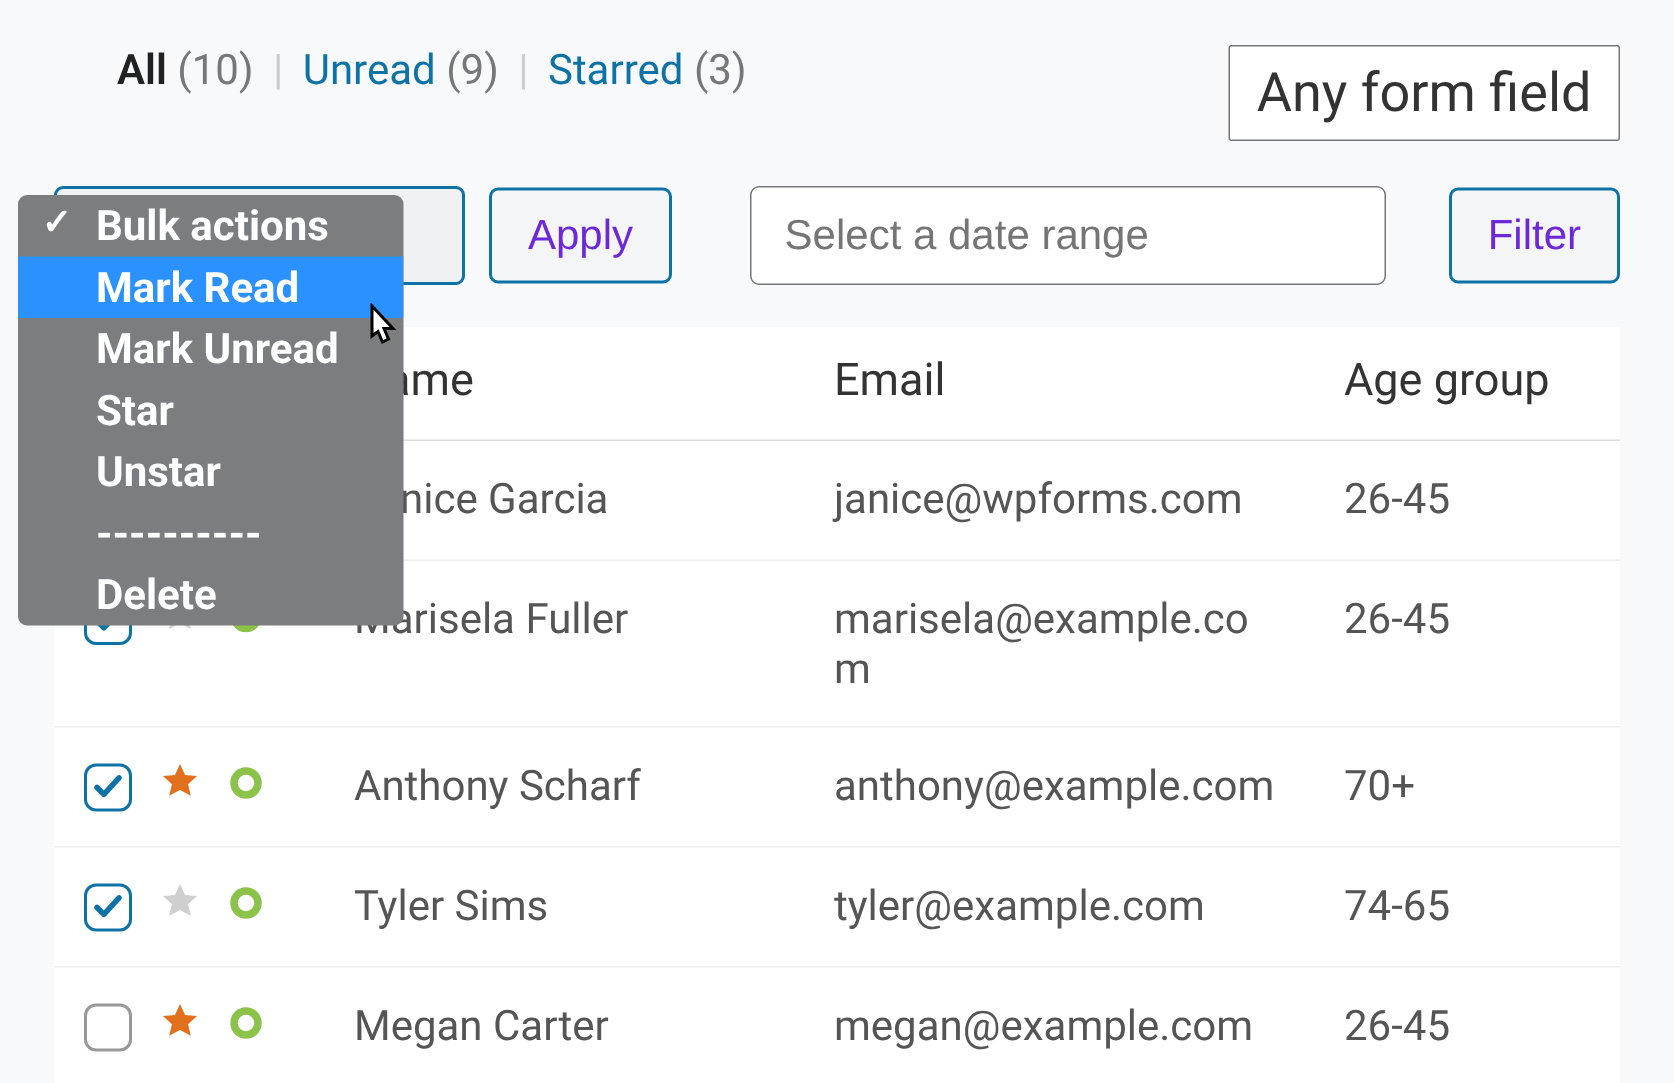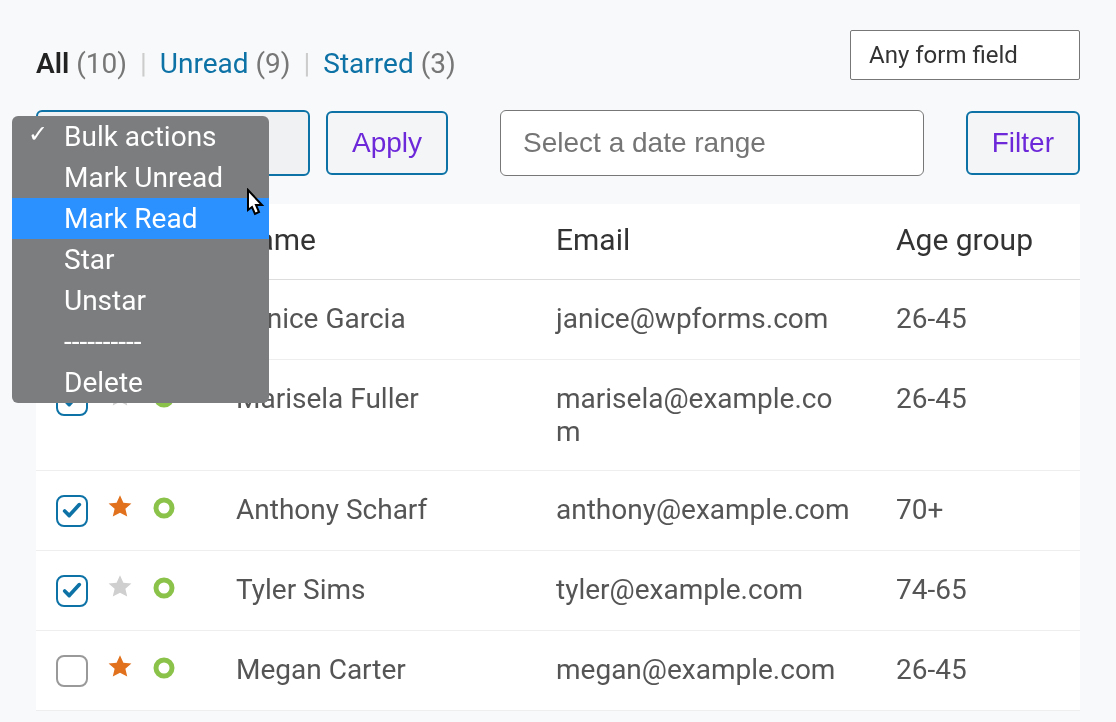--- a/index.html
+++ b/index.html
@@ -8,34 +8,35 @@
     background: #f8f9fa;
     width: 1116px;
     height: 722px;
     overflow: hidden;
     color: #333;
     font-size: 26px;
   }
   .wrap { padding: 30px 36px 0 36px; position: relative; }
   .filters-row {
     display: flex;
-    align-items: flex-end;
+    align-items: flex-start;
     justify-content: space-between;
     margin-bottom: 30px;
+    margin-left: 42px;
   }
   .status-filters { font-size: 28px; color: #444; }
   .status-filters .sep { color: #ccc; margin: 0 6px; }
   .status-filters .active { color: #222; font-weight: 600; }
   .status-filters .count { color: #777; font-weight: 400; }
   .status-filters a { color: #0d72a6; text-decoration: none; cursor: pointer; }
   .form-field-select {
     border: 1px solid #777;
     background: #fff;
     padding: 10px 18px;
-    font-size: 24px;
+    font-size: 36px;
     color: #333;
     min-width: 230px;
     border-radius: 2px;
   }
   .action-row {
     display: flex;
     align-items: center;
     gap: 16px;
     margin-bottom: 28px;
     position: relative;
@@ -50,20 +51,21 @@
   }
   .bulk-dropdown {
     position: absolute;
     top: 6px;
     left: -24px;
     width: 257px;
     background: #7c7d7e;
     border-radius: 6px;
     z-index: 50;
     overflow: hidden;
+    font-weight: bold;
   }
   .bulk-dropdown .item {
     padding: 4px 14px 4px 52px;
     color: #fff;
     font-size: 28px;
     position: relative;
     cursor: pointer;
   }
   .bulk-dropdown .item.check::before {
     content: "✓";
@@ -165,22 +167,22 @@
       </a>
     </div>
     <div class="form-field-select">Any form field</div>
   </div>
 
   <div class="action-row">
     <div class="bulk-wrap">
       <div class="bulk-select-box"></div>
       <div class="bulk-dropdown">
         <div class="item check">Bulk actions</div>
+        <div class="item hover">Mark Read</div>
         <div class="item">Mark Unread</div>
-        <div class="item hover">Mark Read</div>
         <div class="item">Star</div>
         <div class="item">Unstar</div>
         <div class="item sep-item">----------</div>
         <div class="item">Delete</div>
         <div class="cursor-pointer-overlay">
           <svg width="32" height="34" viewBox="0 0 32 34">
               <path fill="#fff" stroke="#000" stroke-width="2" d="M8 2 v20 l4-3 3 7 4-2 -3-7 6 0 z"></path>
             </svg>
         </div>
       </div>

